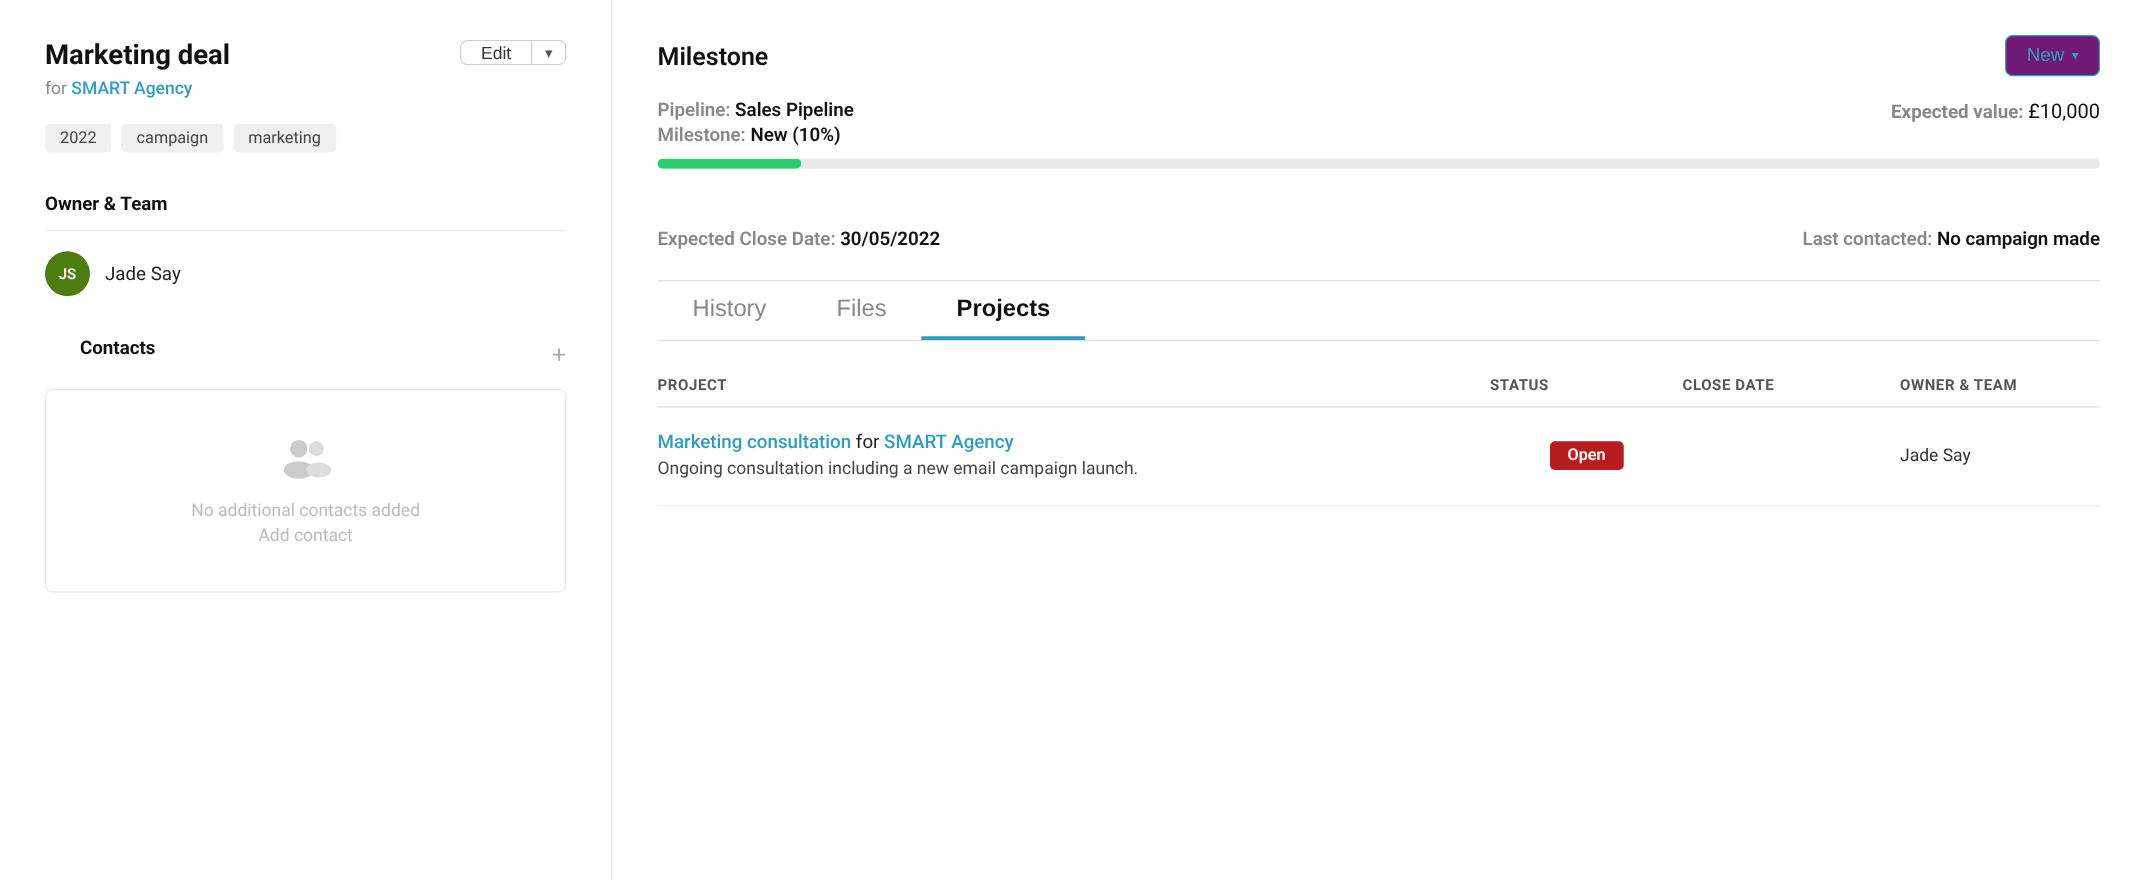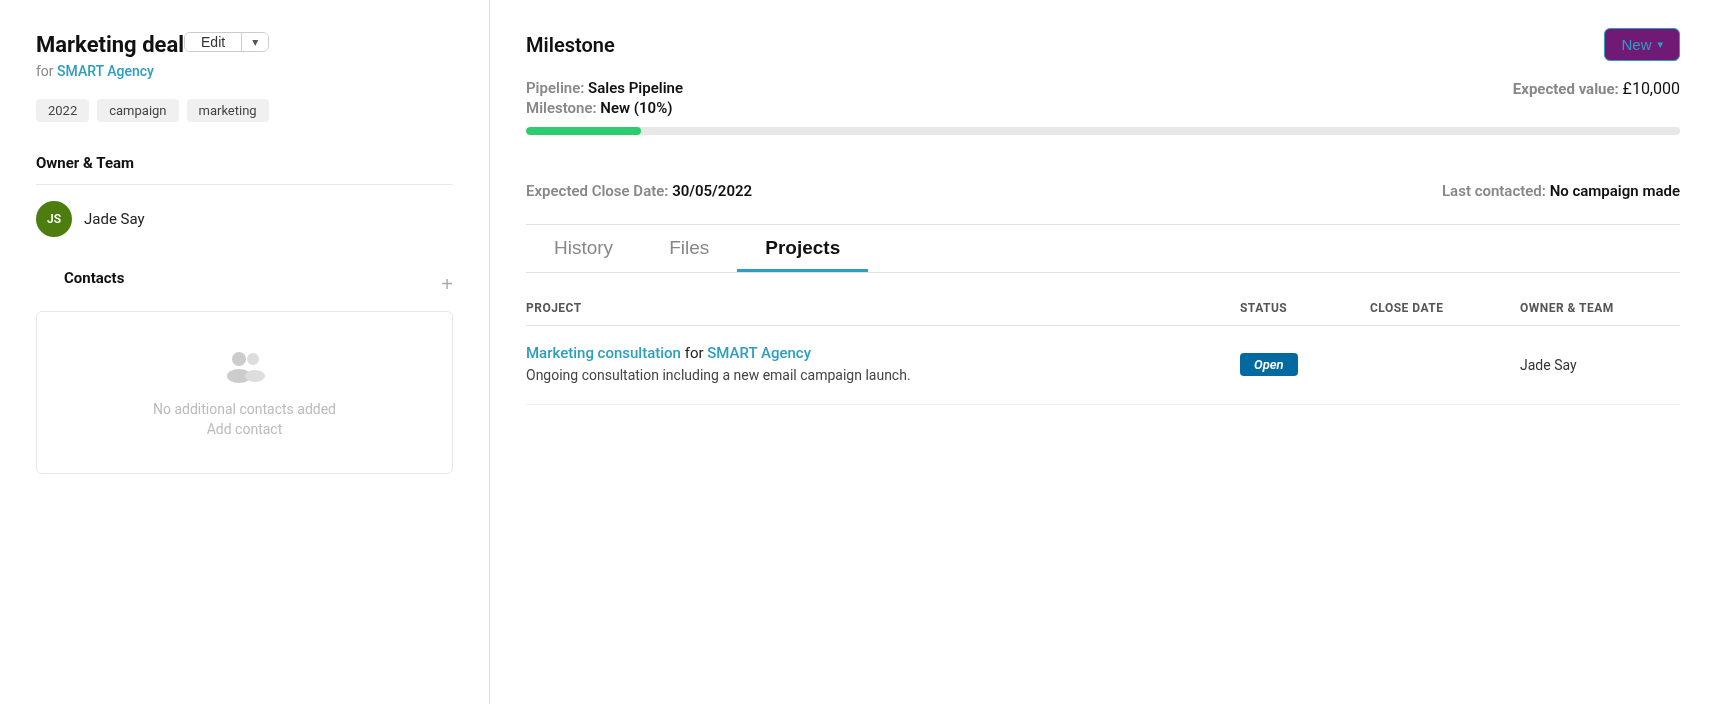--- a/index.html
+++ b/index.html
@@ -18,20 +18,21 @@
     .left-panel {
       width: 490px;
       min-height: 704px;
       padding: 32px 36px;
       border-right: 1px solid #e0e0e0;
       background: #fff;
     }
     .left-header {
       display: flex;
       align-items: flex-start;
+      justify-content: space-between;
       margin-bottom: 6px;
     }
     .deal-title {
       font-size: 22px;
       font-weight: 700;
       color: #111;
     }
     .edit-btn-group {
       display: flex;
       align-items: center;
@@ -283,20 +284,21 @@
       border-bottom: 3px solid #2e9ec0;
     }
     .table-section {
       padding-top: 28px;
     }
     .table-header-row {
       display: grid;
       grid-template-columns: 1fr 130px 150px 160px;
       padding: 0 0 10px 0;
       border-bottom: 1px solid #e0e0e0;
+      gap: 24px;
     }
     .table-col-header {
       font-size: 12px;
       font-weight: 700;
       color: #555;
       letter-spacing: 0.04em;
       text-transform: uppercase;
     }
     .table-row {
       display: grid;
@@ -315,27 +317,26 @@
       text-decoration: none;
       font-weight: 500;
     }
     .project-desc {
       font-size: 14px;
       color: #444;
       line-height: 1.4;
     }
     .status-badge {
       display: inline-block;
-      background: #0369a1;
+      background: #b91c1c;
       color: #fff;
       border-radius: 4px;
       padding: 4px 14px;
       font-size: 13px;
       font-weight: 600;
-      font-style: italic;
     }
     .close-date-cell {
       font-size: 14px;
       color: #444;
     }
     .owner-cell {
       font-size: 14px;
       color: #333;
     }
     .horizontal-divider {

